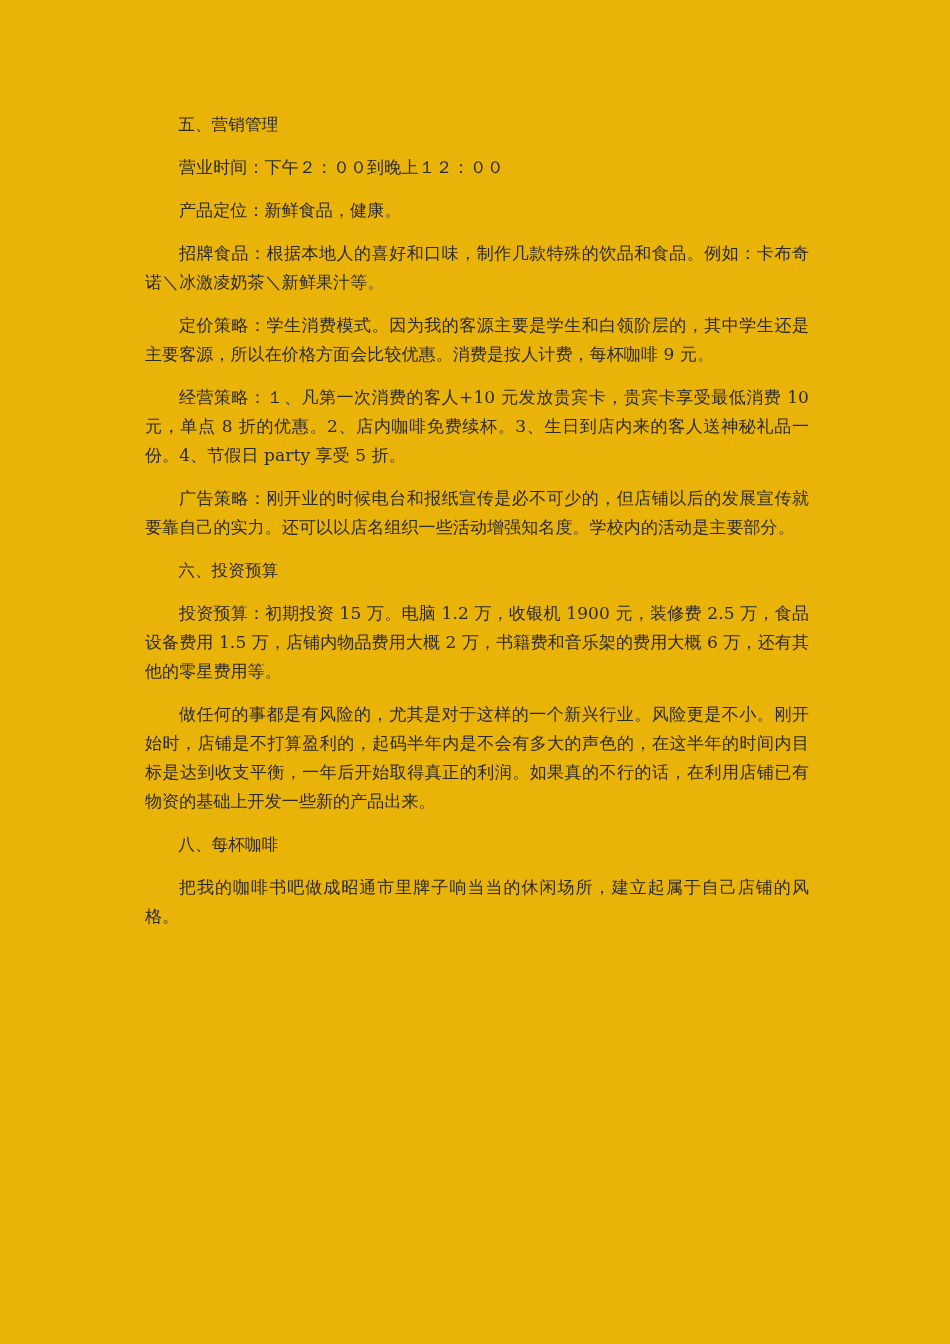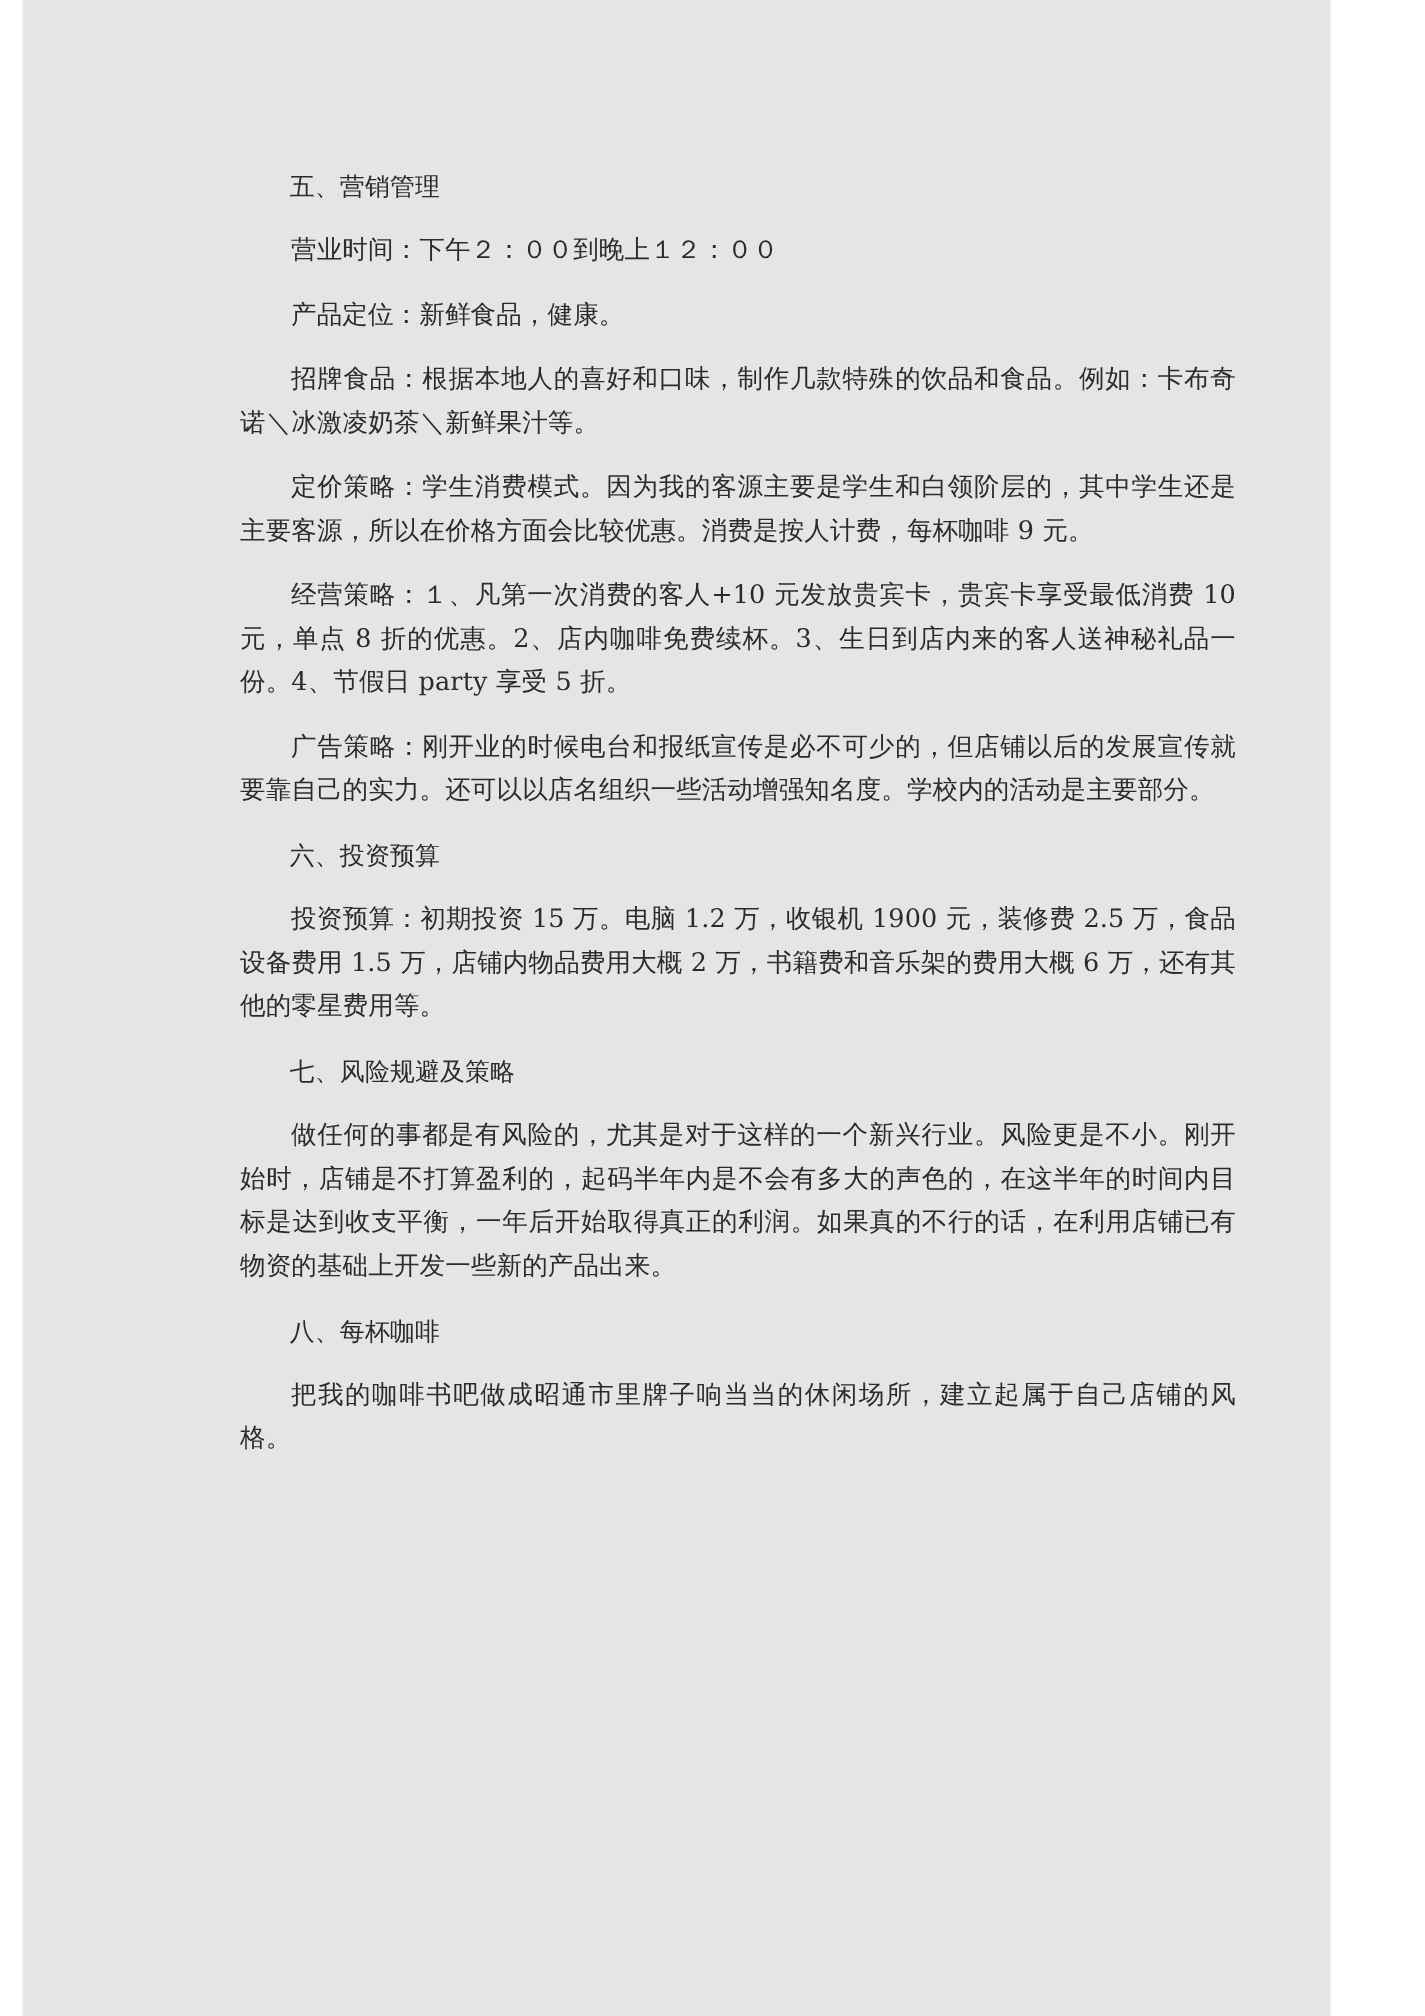--- a/index.html
+++ b/index.html
@@ -9,25 +9,24 @@
     background: #ffffff;
   }
   body {
     width: 950px;
     height: 1344px;
     overflow: hidden;
     font-family: "DejaVu Serif", "Liberation Serif", serif;
   }
   .page {
     position: relative;
-    width: 872px;
+    width: 950px;
     height: 1344px;
-    background: #e5e5e5;
+    background: #eab308;
     box-sizing: border-box;
-    margin-left: 15px;
   }
   .doc-body {
     position: absolute;
     left: 145px;
     top: 110px;
     width: 664px;
   }
   .para {
     margin: 0 0 14px 0;
     font-size: 17px;
@@ -71,21 +70,20 @@
 
     <p class="para">经营策略：１、凡第一次消费的客人+10 元发放贵宾卡，贵宾卡享受最低消费 10 元，单点 8 折的优惠。2、店内咖啡免费续杯。3、生日到店内来的客人送神秘礼品一份。4、节假日 party 享受 5 折。</p>
 
 
     <p class="para">广告策略：刚开业的时候电台和报纸宣传是必不可少的，但店铺以后的发展宣传就要靠自己的实力。还可以以店名组织一些活动增强知名度。学校内的活动是主要部分。</p>
 
     <p class="heading">六、投资预算</p>
 
     <p class="para">投资预算：初期投资 15 万。电脑 1.2 万，收银机 1900 元，装修费 2.5 万，食品设备费用 1.5 万，店铺内物品费用大概 2 万，书籍费和音乐架的费用大概 6 万，还有其他的零星费用等。</p>
 
-    <p class="heading">七、风险规避及策略</p>
 
     <p class="para">做任何的事都是有风险的，尤其是对于这样的一个新兴行业。风险更是不小。刚开始时，店铺是不打算盈利的，起码半年内是不会有多大的声色的，在这半年的时间内目标是达到收支平衡，一年后开始取得真正的利润。如果真的不行的话，在利用店铺已有物资的基础上开发一些新的产品出来。</p>
 
     <p class="heading">八、每杯咖啡</p>
 
     <p class="para">把我的咖啡书吧做成昭通市里牌子响当当的休闲场所，建立起属于自己店铺的风格。</p>
 
   </div>
 </div>
 

